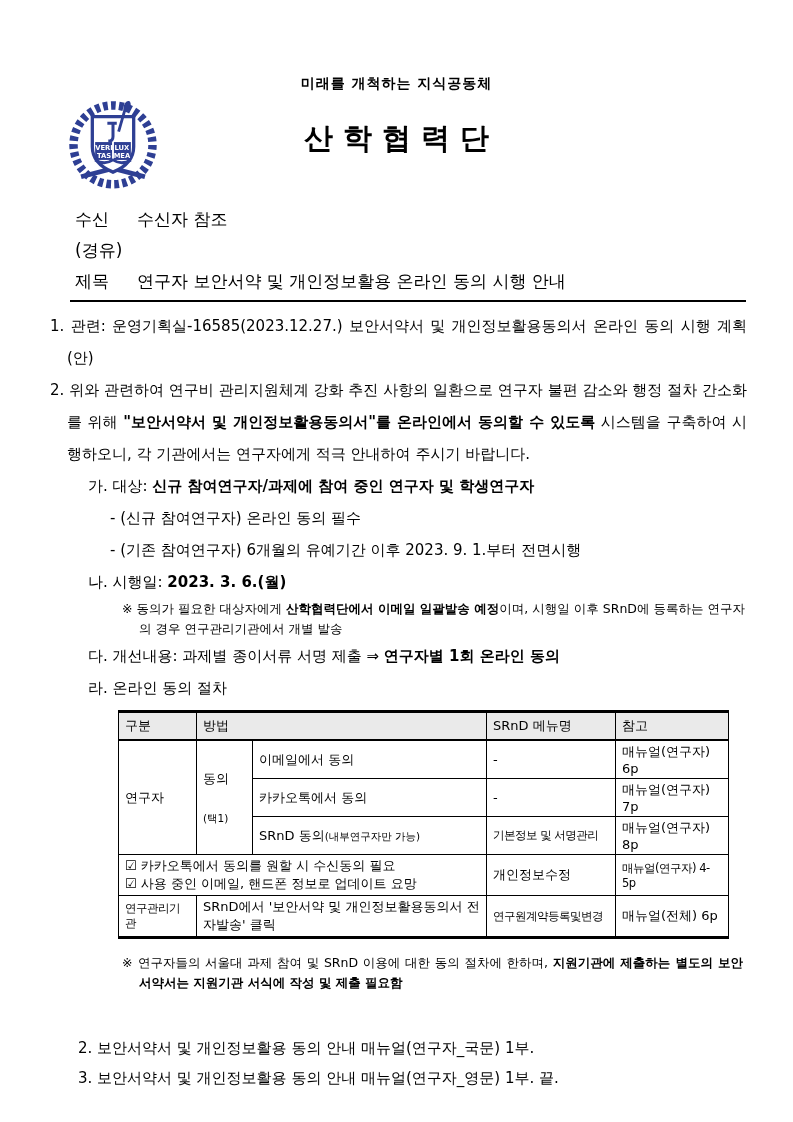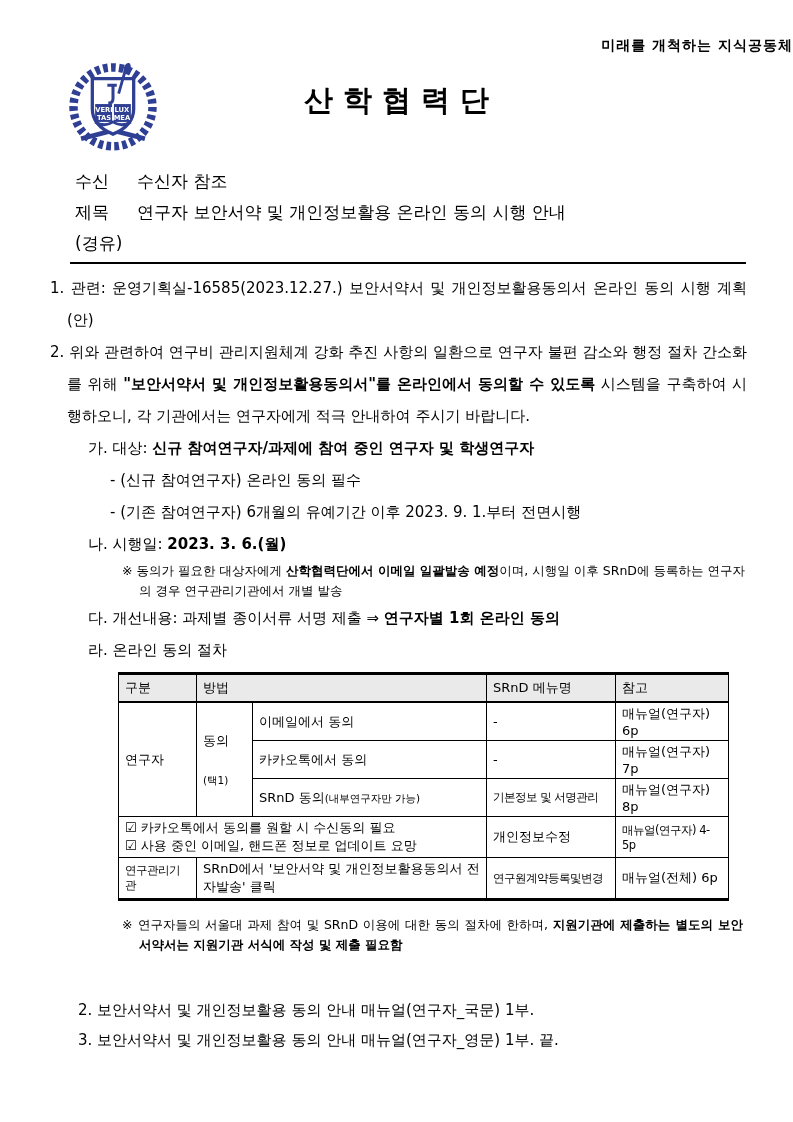--- a/index.html
+++ b/index.html
@@ -12,25 +12,26 @@
     position:relative;
     width:793px;height:1122px;
     background:#ffffff;
     color:var(--text);
     font-family:"DejaVu Sans",sans-serif;
     overflow:hidden;
     box-sizing:border-box;
   }
   .slogan{
     padding-top:36px;
-    text-align:right;
+    text-align:center;
     font-size:14px;
     font-weight:700;
     letter-spacing:1px;
     line-height:18px;
+    margin-top:38px;
   }
   .masthead{position:relative;margin-top:4px;height:96px;}
   .logo{position:absolute;left:66px;top:0;width:94px;height:94px;}
   .org-title{
     text-align:center;
     padding-top:24px;
     padding-left:10px;
     font-size:29px;
     font-weight:700;
     letter-spacing:10px;
@@ -125,25 +126,25 @@
     </svg>
     <div class="org-title">산학협력단</div>
   </div>
 
   <div class="fields">
     <div class="field-row">
       <span class="field-label">수신</span>
       <span>수신자 참조</span>
     </div>
     <div class="field-row">
+      <span>(경유)</span>
+    </div>
+    <div class="field-row">
       <span class="field-label">제목</span>
       <span>연구자 보안서약 및 개인정보활용 온라인 동의 시행 안내</span>
-    </div>
-    <div class="field-row">
-      <span>(경유)</span>
     </div>
   </div>
 
   <div class="rule"></div>
 
   <div class="body-block">
     <div class="num-para">1. 관련: 운영기획실-16585(2023.12.27.) 보안서약서 및 개인정보활용동의서 온라인 동의 시행 계획(안)</div>
     <div class="num-para"><span>2. 위와 관련하여 연구비 관리지원체계 강화 추진 사항의 일환으로 연구자 불편 감소와 행정 절차 간소화를 위해 </span><span class="b">"보안서약서 및 개인정보활용동의서"를 온라인에서 동의할 수 있도록</span><span> 시스템을 구축하여 시행하오니, 각 기관에서는 연구자에게 적극 안내하여 주시기 바랍니다.</span></div>
   </div>
 

